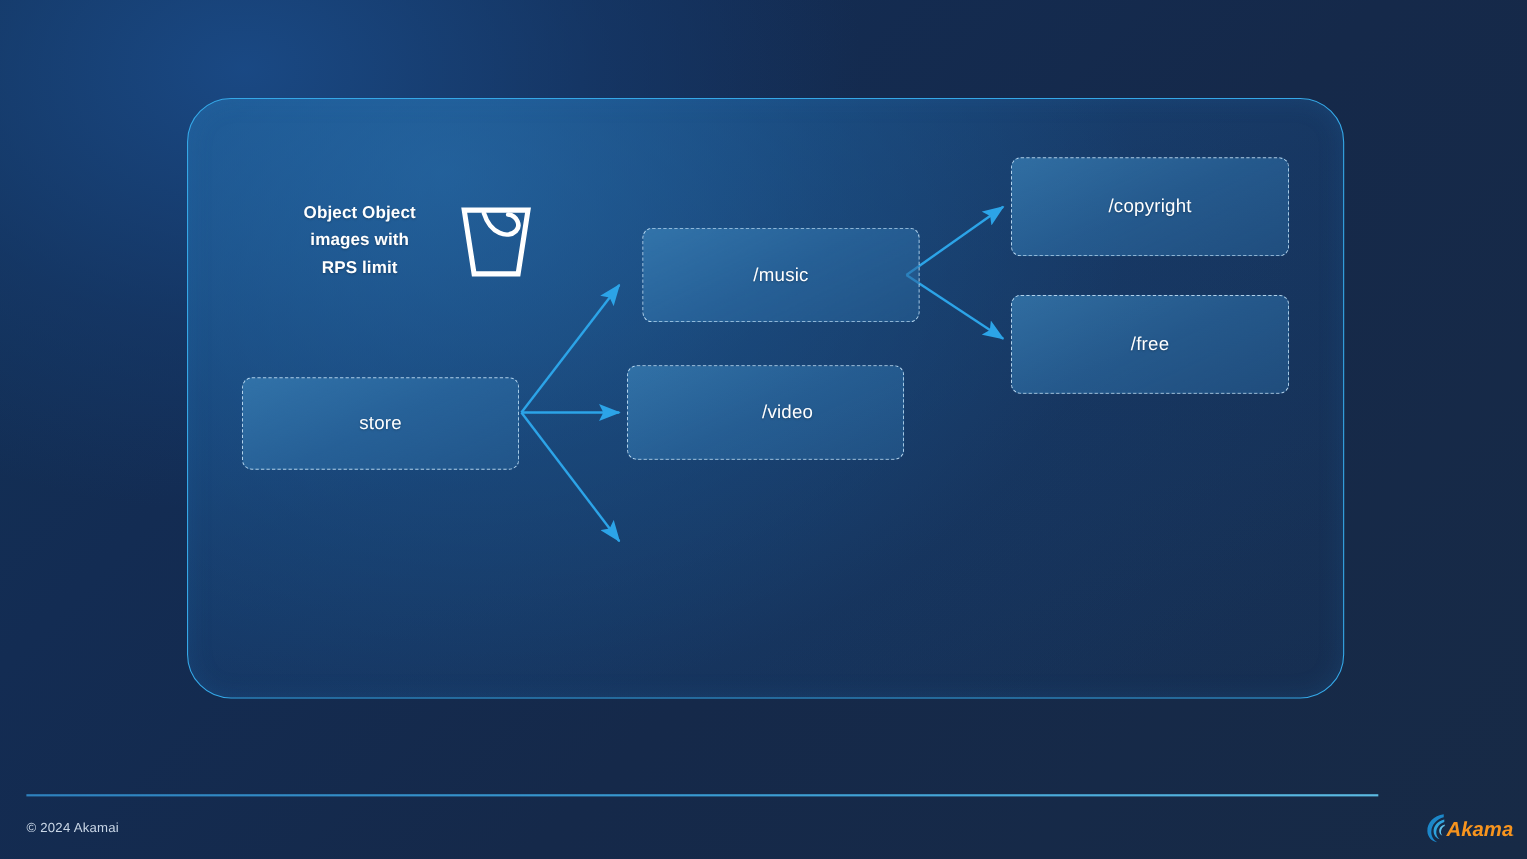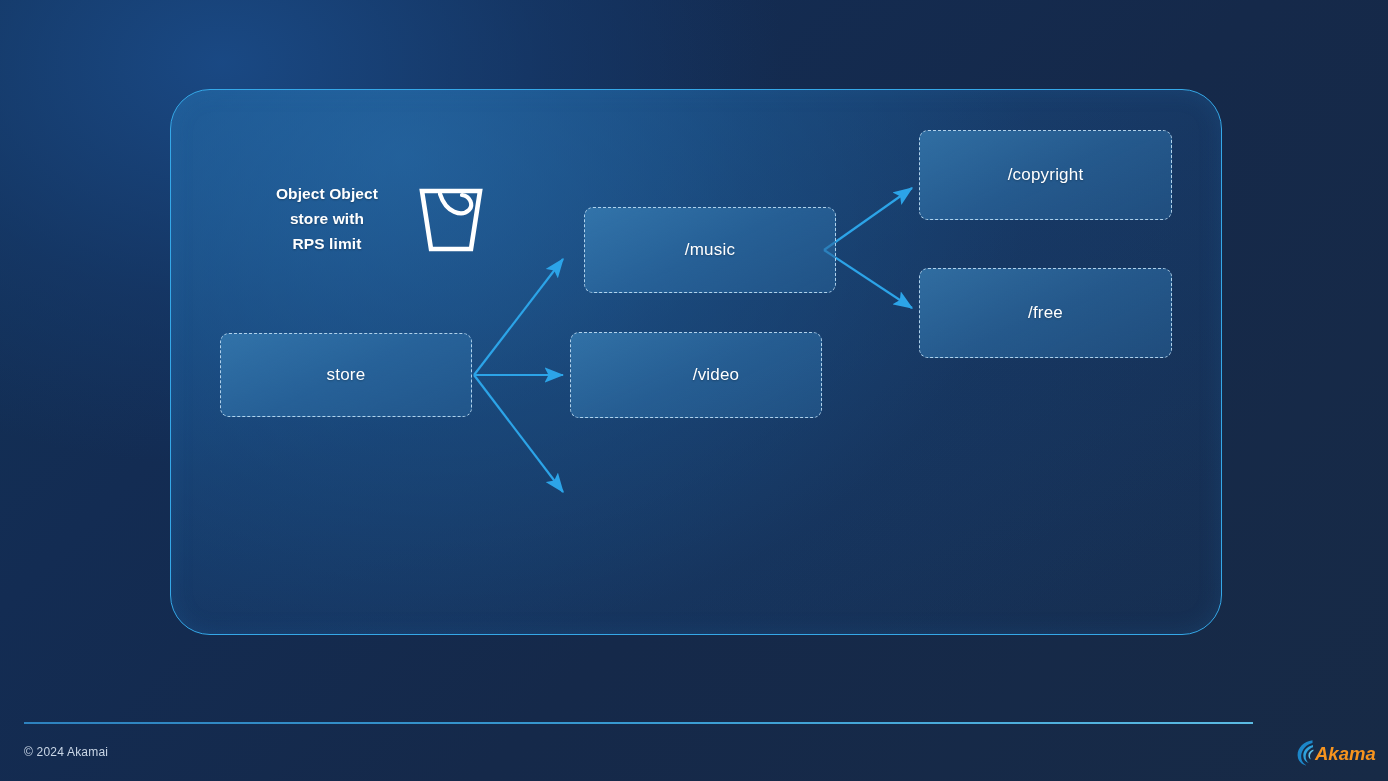--- a/index.html
+++ b/index.html
@@ -85,25 +85,25 @@
                 rgba(40,98,152,0.55) 100%);
     display: flex;
     align-items: center;
     justify-content: center;
     color: #ffffff;
     font-size: 17px;
     letter-spacing: 0.2px;
     text-shadow: 0 1px 2px rgba(0,0,0,0.25);
   }
 
-  #node-store    { left: 220px; top: 333px; width: 252px; height: 84px; }
+  #node-store    { left: 220px; top: 343px; width: 252px; height: 84px; }
   #node-music    { left: 584px; top: 207px; width: 252px; height: 86px; }
   #node-video    { left: 570px; top: 332px; width: 252px; height: 86px; padding-left: 40px; }
   #node-images   { left: 570px; top: 457px; width: 252px; height: 86px; }
-  #node-copyright{ left: 919px; top: 130px; width: 253px; height: 90px; text-align: center; }
+  #node-copyright{ left: 919px; top: 143px; width: 253px; height: 90px; text-align: center; }
   #node-free     { left: 919px; top: 268px; width: 253px; height: 90px; }
 
   
   #connectors {
     position: absolute;
     left: 0; top: 0;
     width: 1388px; height: 781px;
     pointer-events: none;
   }
 
@@ -155,21 +155,21 @@
 
     <line x1="474" y1="375" x2="563" y2="492" stroke="#2ca4e8" stroke-width="2.2" marker-end="url(#arrowhead)"></line>
 
     <line x1="824" y1="250" x2="912" y2="188" stroke="#2ca4e8" stroke-width="2.2" marker-end="url(#arrowhead)"></line>
 
     <line x1="824" y1="250" x2="912" y2="308" stroke="#2ca4e8" stroke-width="2.2" marker-end="url(#arrowhead)"></line>
   </svg>
 
   <div id="caption">
     <div>Object Object</div>
-    <div>store with</div>
+    <div>images with</div>
     <div>RPS limit</div>
   </div>
 
   <svg id="bucket-icon" viewBox="0 0 70 72" width="70" height="72">
 
     <path d="M6,8 L64,8 L55,66 L15,66 Z" fill="none" stroke="#ffffff" stroke-width="4.6" stroke-linejoin="miter"></path>
 
     <path d="M24,11 C30,30 46,34 53,27 C58,22 54,13 46,12" fill="none" stroke="#ffffff" stroke-width="4.2" stroke-linecap="round"></path>
   </svg>
 

